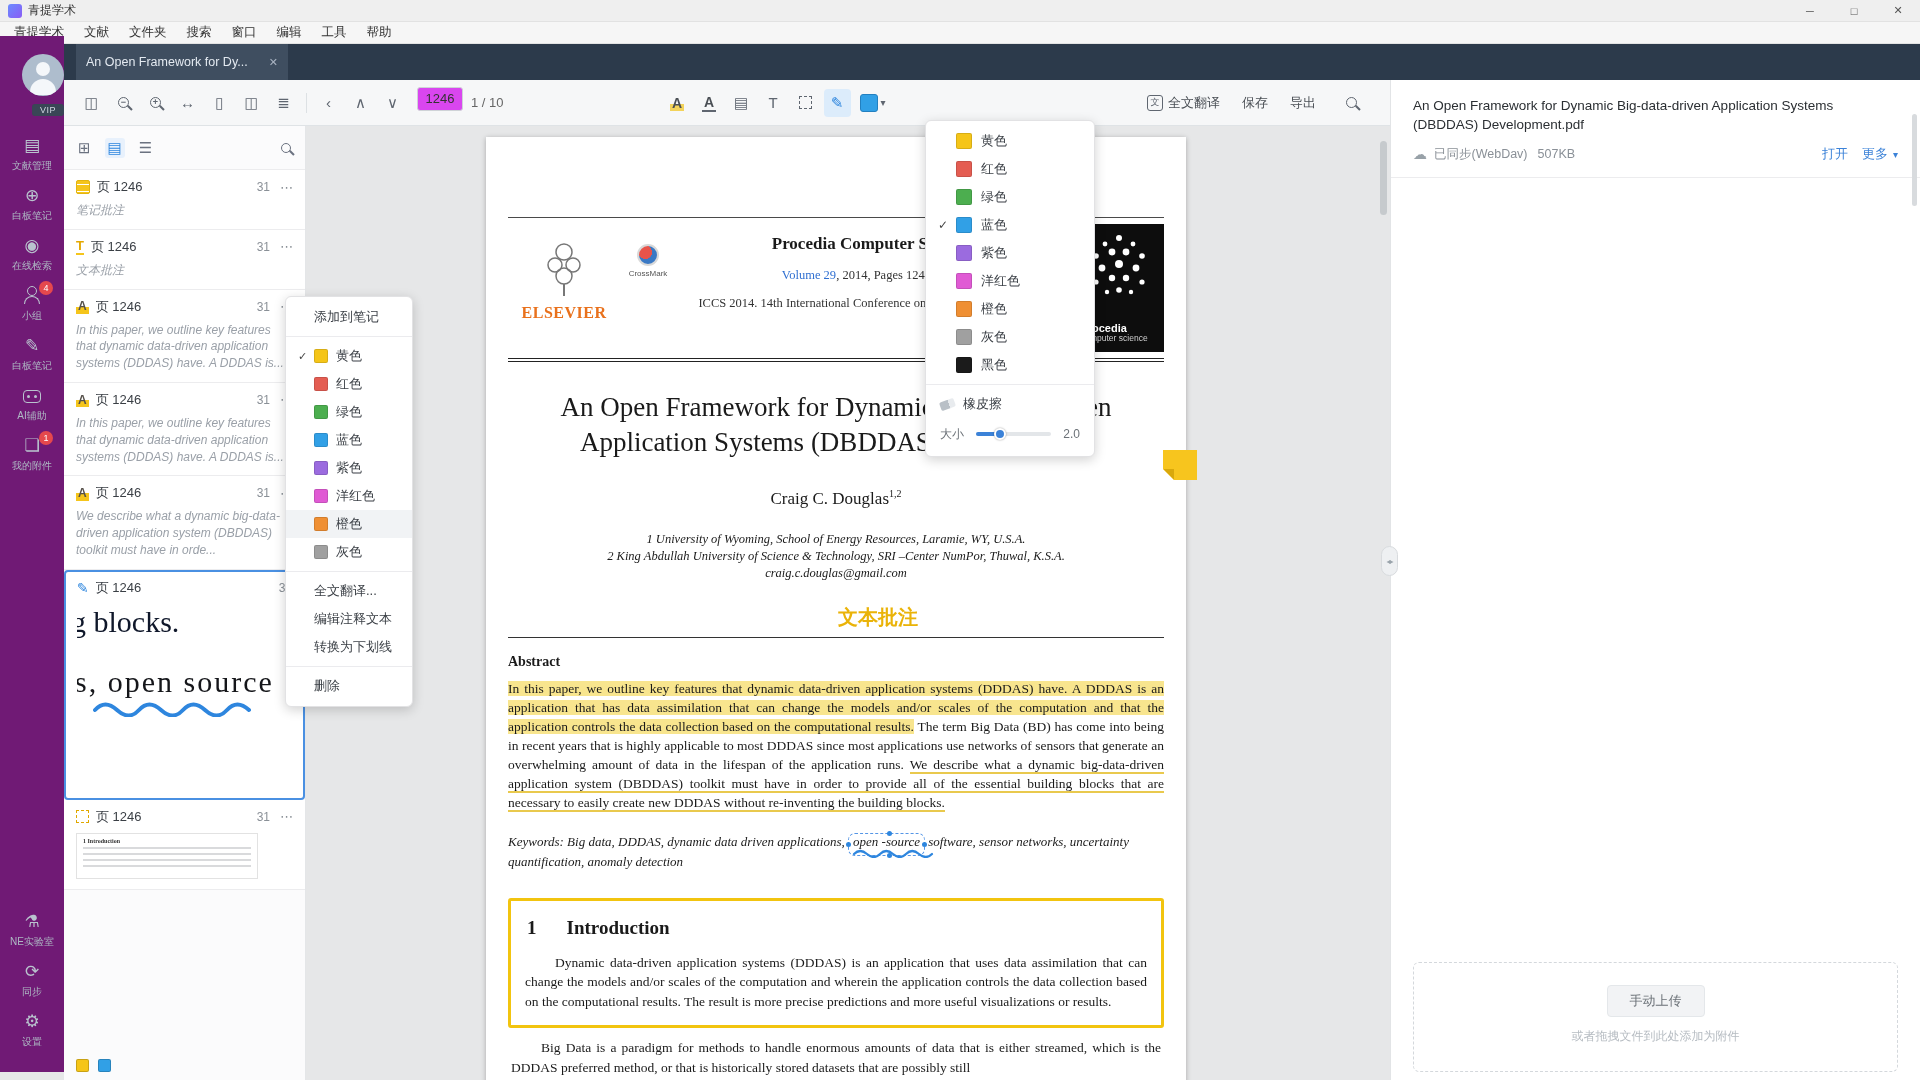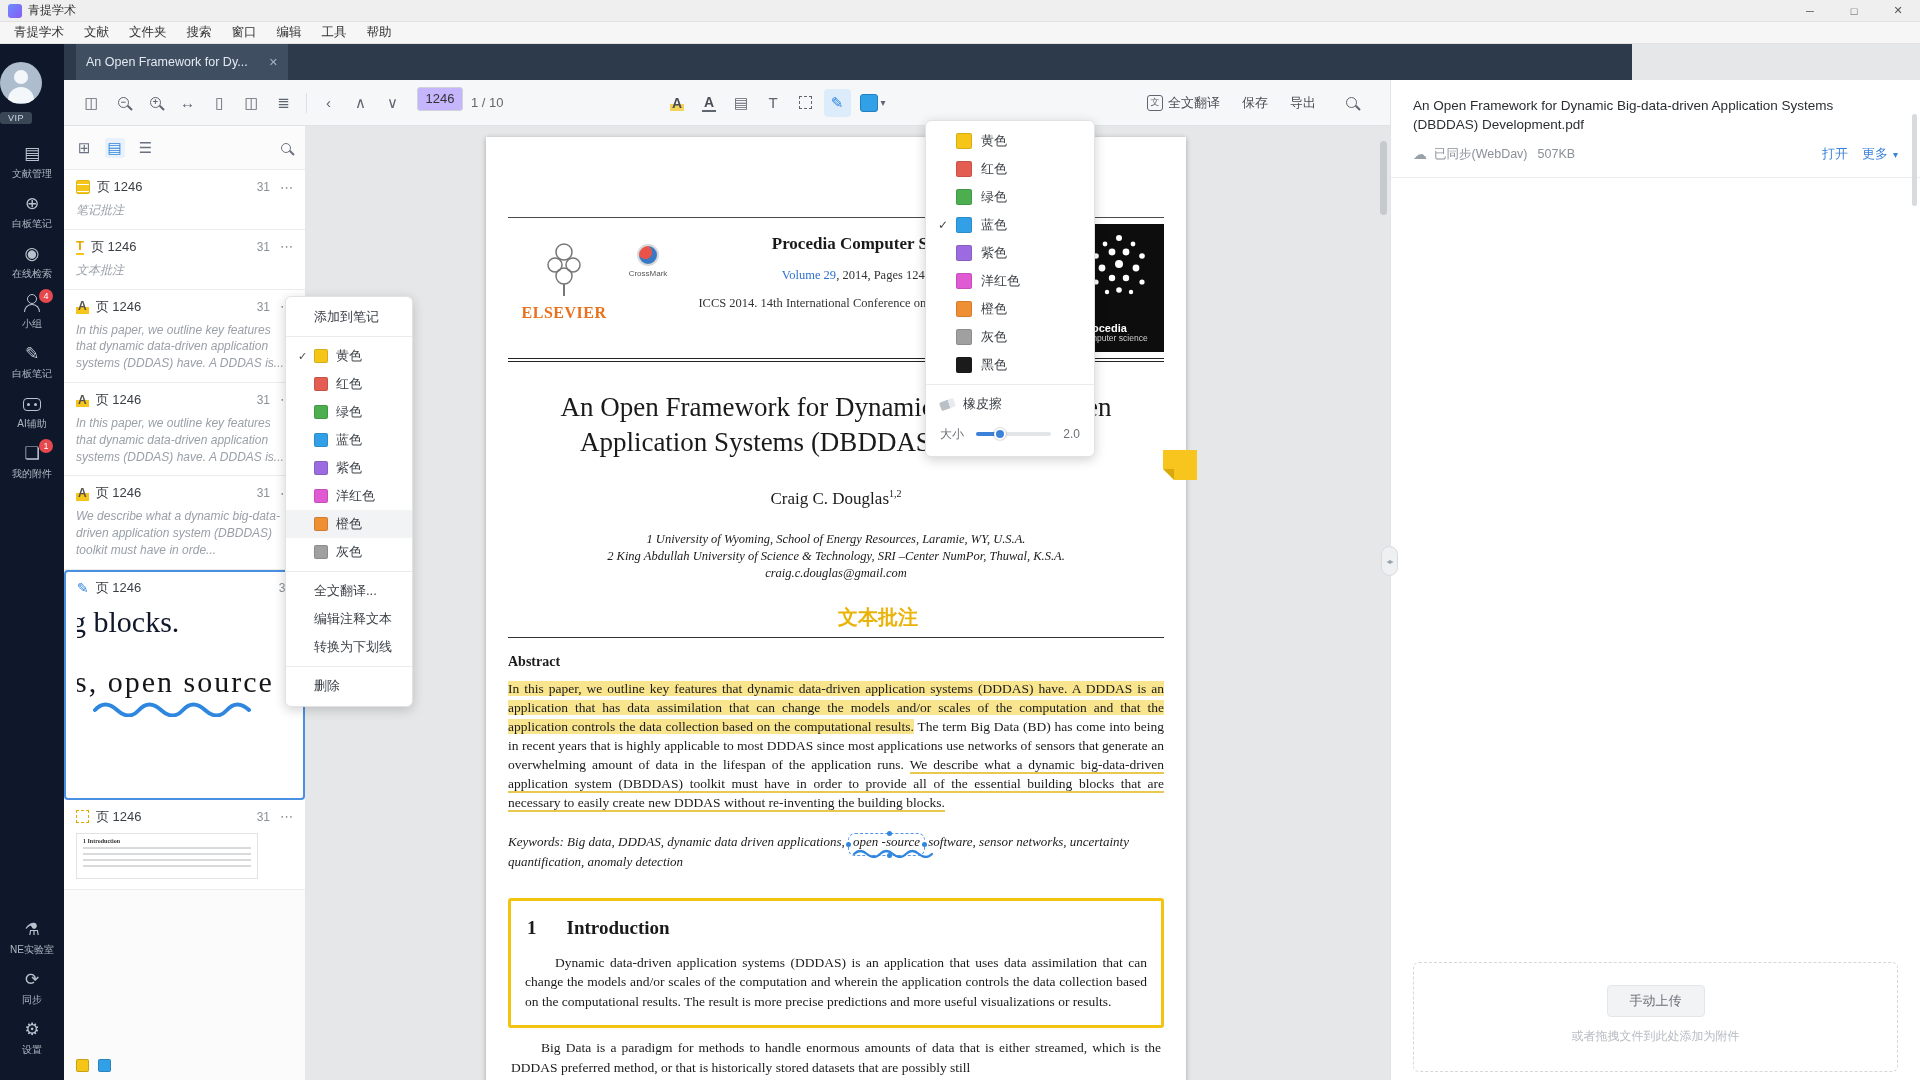--- a/index.html
+++ b/index.html
@@ -9,57 +9,57 @@
   
   .titlebar { position:absolute; left:0; top:0; width:1920px; height:22px; background:#efefef; display:flex; align-items:center; border-bottom:1px solid #e2e2e2; }
   .app-icon { width:14px; height:14px; border-radius:3px; background:linear-gradient(135deg,#6b8cff,#8a5cf5); margin:0 6px 0 8px; }
   .app-title { font-size:12px; color:#333; }
   .win-controls { margin-left:auto; display:flex; }
   .win-btn { width:44px; height:22px; display:flex; align-items:center; justify-content:center; font-size:11px; color:#555; }
   .menubar { position:absolute; left:0; top:22px; width:1920px; height:22px; background:#f6f6f6; display:flex; align-items:center; padding-left:4px; border-bottom:1px solid #e3e3e3; }
   .menu-item { font-size:12.5px; color:#333; padding:0 10px; height:22px; display:flex; align-items:center; }
 
   
-  .nav-sidebar { position:absolute; left:0; top:44px; width:64px; height:1036px; background:#0f172a; display:flex; flex-direction:column; align-items:flex-start; padding-top:18px; }
+  .nav-sidebar { position:absolute; left:0; top:36px; width:64px; height:1036px; background:#701a75; display:flex; flex-direction:column; align-items:flex-end; padding-top:18px; }
   .avatar { width:42px; height:42px; border-radius:50%; background:#aebdcd; position:relative; overflow:hidden; }
   .avatar::before { content:""; position:absolute; top:8px; left:50%; transform:translateX(-50%); width:14px; height:14px; border-radius:50%; background:#f4f7fa; }
   .avatar::after { content:""; position:absolute; top:25px; left:50%; transform:translateX(-50%); width:26px; height:16px; border-radius:13px 13px 0 0; background:#f4f7fa; }
   .vip-badge { margin-top:8px; background:#394656; color:#cfd6e0; font-size:9px; padding:1px 8px; border-radius:3px; letter-spacing:.5px; }
   .nav-items { margin-top:20px; display:flex; flex-direction:column; align-items:center; width:100%; flex:1; }
   .nav-item { position:relative; width:100%; display:flex; flex-direction:column; align-items:center; margin-bottom:13px; cursor:default; }
   .nav-glyph { height:20px; line-height:20px; font-size:17px; color:#b9c3ce; }
   .nav-label { margin-top:3px; font-size:10px; color:#aeb9c4; white-space:nowrap; }
   .nav-badge { position:absolute; top:-5px; right:11px; min-width:14px; height:14px; border-radius:7px; background:#e5484d; color:#fff; font-size:9px; display:flex; align-items:center; justify-content:center; padding:0 3px; }
   .nav-bottom { margin-top:auto; padding-bottom:10px; width:100%; display:flex; flex-direction:column; align-items:center; }
   .icon-robot { width:18px; height:13px; border:1.6px solid #b9c3ce; border-radius:4px; position:relative; margin:4px 0 3px; }
   .icon-robot::before,.icon-robot::after { content:""; position:absolute; width:3px; height:3px; border-radius:50%; background:#b9c3ce; top:4px; }
   .icon-robot::before{left:3px}.icon-robot::after{right:3px}
   .icon-group { position:relative; width:20px; height:18px; margin-bottom:2px; }
   .icon-group::before { content:""; position:absolute; width:8px; height:8px; border:1.6px solid #b9c3ce; border-radius:50%; left:5px; top:0; }
   .icon-group::after { content:""; position:absolute; width:14px; height:7px; border:1.6px solid #b9c3ce; border-bottom:none; border-radius:8px 8px 0 0; left:2px; bottom:0; }
 
   
-  .dark-row { position:absolute; left:64px; top:44px; width:1568px; height:36px; background:#2c3a4b; }
+  .dark-row { position:absolute; left:64px; top:44px; width:1856px; height:36px; background:#2c3a4b; }
   .doc-tab { position:absolute; left:12px; top:0; height:36px; width:212px; background:#3f4e60; display:flex; align-items:center; padding:0 10px; }
   .doc-tab .t-label { font-size:12.5px; color:#e3e9f0; white-space:nowrap; overflow:hidden; text-overflow:ellipsis; flex:1; }
   .doc-tab .t-close { margin-left:8px; font-size:11px; color:#aab4c2; }
   .right-tabs { position:absolute; left:1360px; top:0; height:36px; display:flex; align-items:center; gap:17px; }
   .rtab { position:relative; font-size:13px; color:#97a3b1; height:36px; display:flex; align-items:center; }
   .rtab.active { color:#ffffff; }
   .rtab.active::after { content:""; position:absolute; left:0; right:0; bottom:3px; height:2px; background:#4a90e2; }
 
   
   .toolbar { position:absolute; left:64px; top:80px; width:1326px; height:46px; background:#f6f7f8; border-bottom:1px solid #dfe3e6; display:flex; align-items:center; padding-left:14px; }
   .tbtn { height:28px; min-width:27px; display:flex; align-items:center; justify-content:center; border-radius:4px; color:#5f6670; font-size:15px; margin-right:5px; }
   .tbtn.active-tool { background:#dcecfb; color:#2e86de; }
   .tsep { width:1px; height:20px; background:#dde1e4; margin:0 8px 0 4px; }
   .mag { position:relative; width:11px; height:11px; border:1.6px solid #5f6670; border-radius:50%; display:inline-block; }
   .mag::after { content:""; position:absolute; width:6px; height:1.6px; background:#5f6670; right:-5px; bottom:-2px; transform:rotate(45deg); }
   .mag .sign { position:absolute; top:50%; left:50%; transform:translate(-50%,-55%); font-size:9px; font-weight:bold; color:#5f6670; line-height:1; }
-  .page-box { width:46px; height:24px; background:#c4b5fd; border:1px solid #cfd3d7; border-radius:3px; font-size:13px; color:#333; display:flex; align-items:center; justify-content:center; margin:0 8px 8px 6px; }
+  .page-box { width:46px; height:24px; background:#d946ef; border:1px solid #cfd3d7; border-radius:3px; font-size:13px; color:#333; display:flex; align-items:center; justify-content:center; margin:0 8px 8px 6px; }
   .page-total { font-size:13px; color:#666; }
   .tool-A-hl { font-weight:bold; font-size:14px; background:linear-gradient(transparent 55%, #f3d35a 55%); padding:0 2px; color:#4a4f55; }
   .tool-A-ul { font-weight:bold; font-size:14px; border-bottom:2px solid #5f6670; color:#4a4f55; padding:0 2px; }
   .tool-area { width:13px; height:13px; border:1.5px dashed #5f6670; }
   .swatch-btn { display:flex; align-items:center; margin-left:4px; }
   .cur-swatch { width:18px; height:18px; border-radius:3px; border:1px solid #2380c0; }
   .caret { font-size:10px; color:#5f6670; margin-left:3px; }
   .tb-right { margin-left:auto; display:flex; align-items:center; margin-right:20px; }
   .tb-text-btn { font-size:13px; color:#4a4f55; margin-right:22px; display:flex; align-items:center; gap:5px; }
   .translate-icon { width:16px; height:16px; border:1.5px solid #5f6670; border-radius:3px; font-size:9px; display:flex; align-items:center; justify-content:center; color:#5f6670; }

